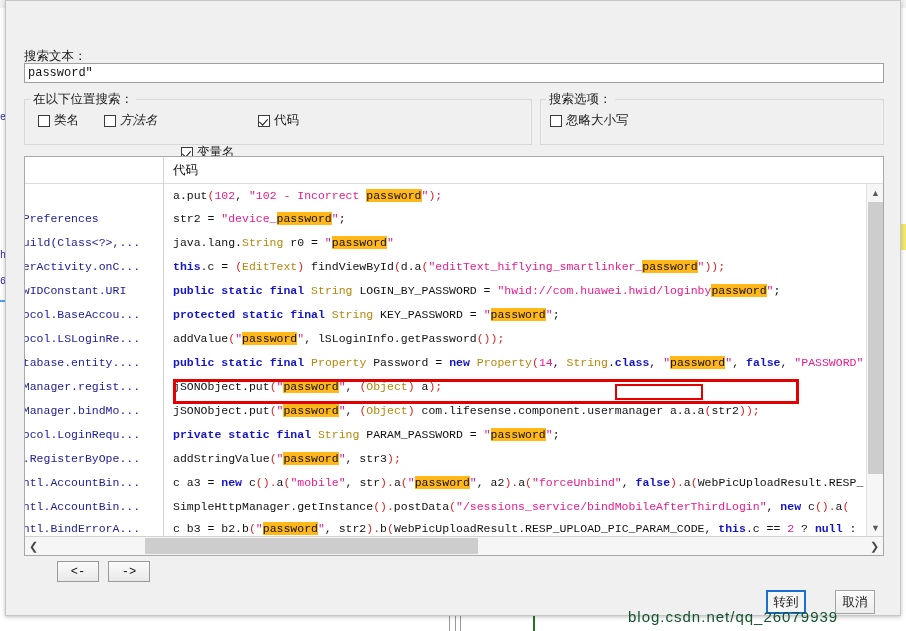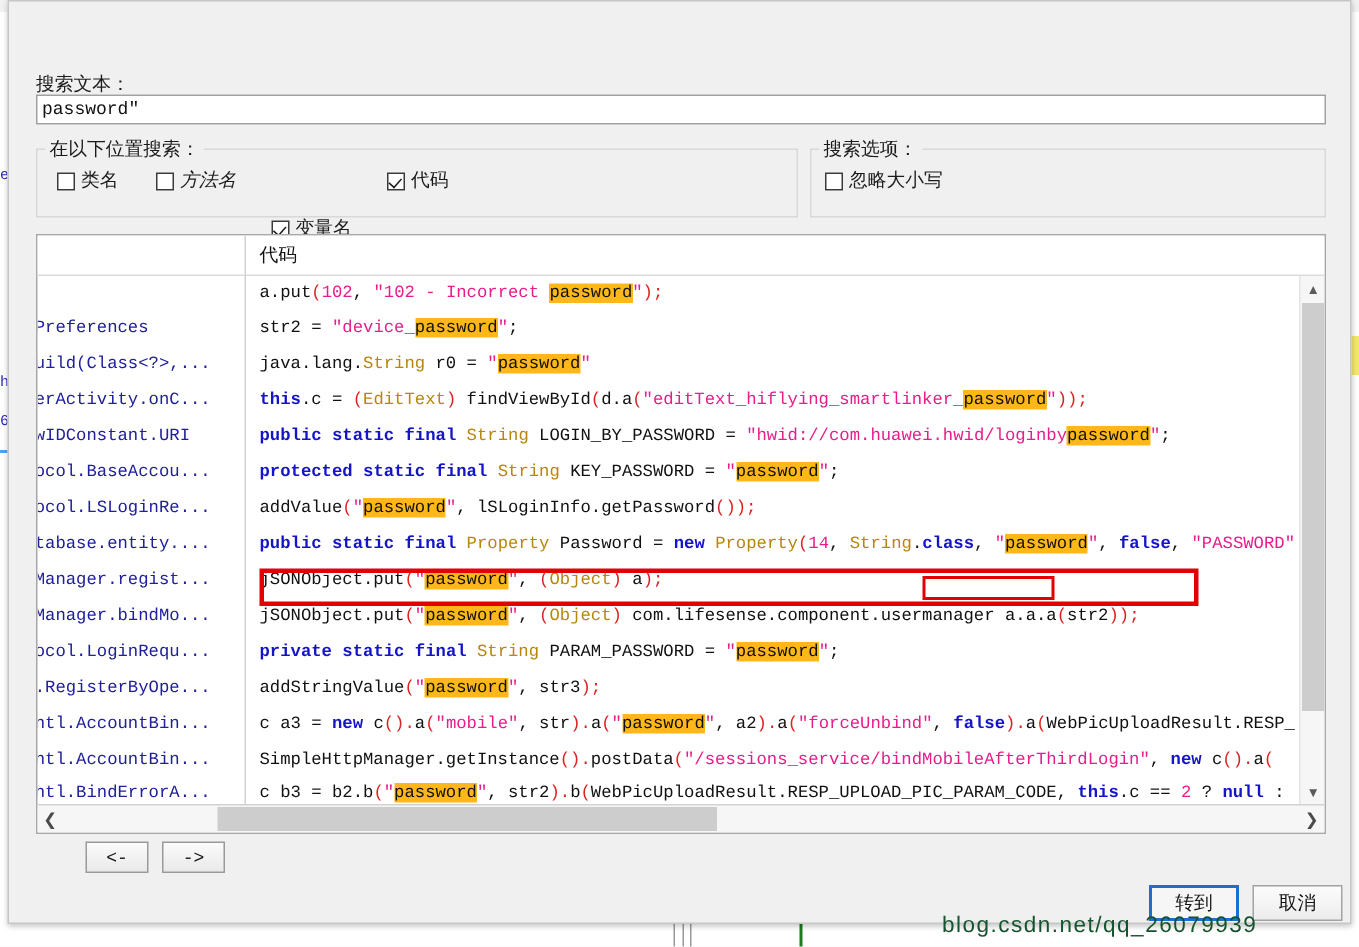--- a/index.html
+++ b/index.html
@@ -223,21 +223,21 @@
   #btn-prev { left: 51px; }
   #btn-next { left: 102px; }
   #status-text {
     position: absolute; left: 152px; top: 562px;
     font-size: 12.5px; color: #111;
   }
   #status-text .num { color: #20209c; font-family: "Liberation Mono", monospace; }
 
   
   .footbtn {
-    position: absolute; top: 589px; width: 60px; height: 24px;
+    position: absolute; top: 589px; width: 40px; height: 24px;
     font-size: 12.5px; color: #111; cursor: pointer;
     display: flex; align-items: center; justify-content: center;
     background: linear-gradient(#fcfcfc,#ececec);
     border: 1px solid #a3a3a3; box-sizing: border-box;
   }
   #btn-goto { left: 760px; border: 2px solid #1a6fd4; background: #f6f6f6; }
   #btn-cancel { left: 829px; }
 
   
   #watermark {

